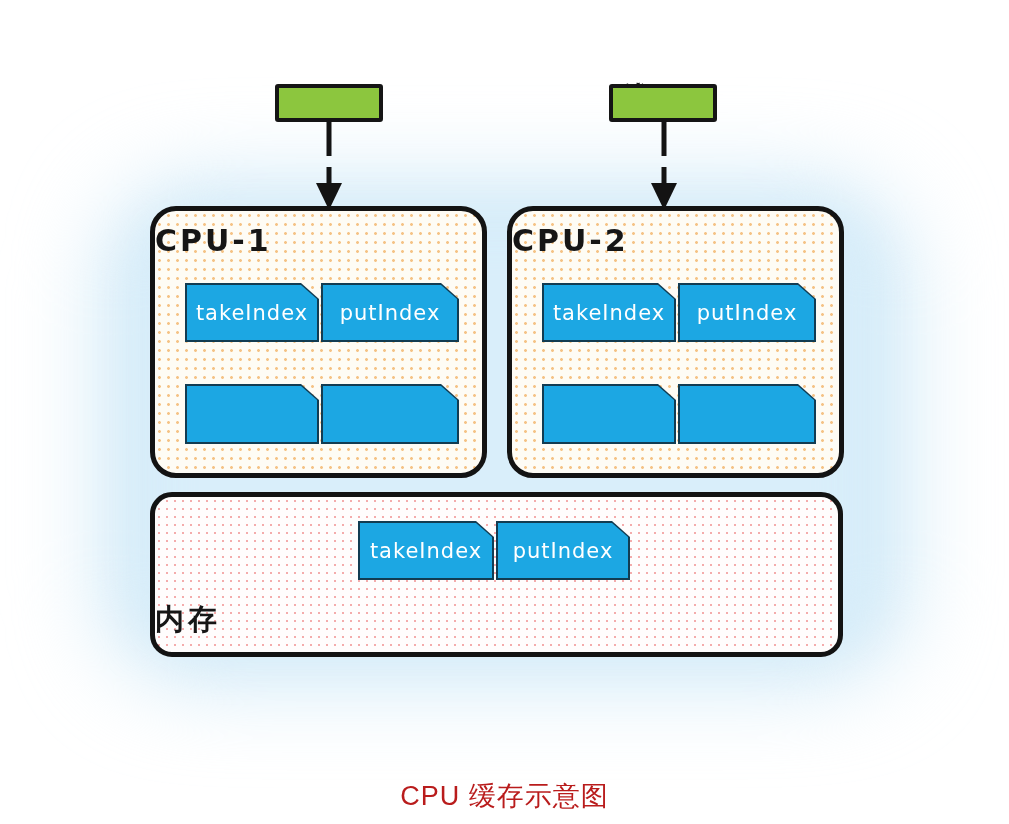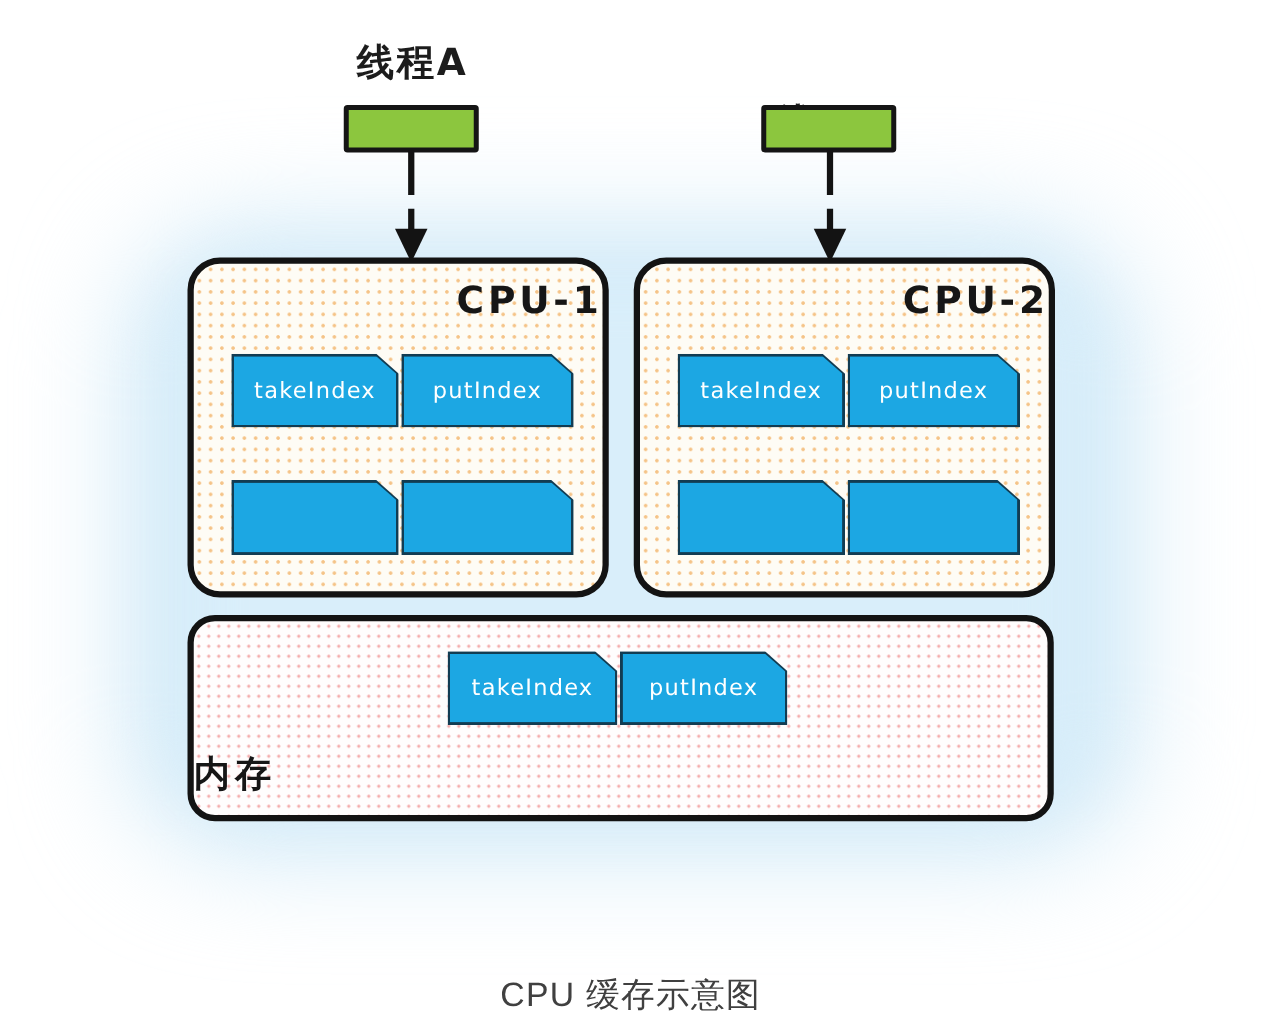--- a/index.html
+++ b/index.html
@@ -41,70 +41,69 @@
     position:absolute;box-sizing:border-box;
     border:5px solid #131313;border-radius:26px;
   }
   .panel-cpu{
     top:206px;width:337px;height:272px;
     background-color:#fefcf5;
     background-image:radial-gradient(#f5c386 1.1px, rgba(0,0,0,0) 1.7px);
     background-size:9px 9px;
   }
   .p-cpu1{left:150px;}
-  .p-cpu2{left:507px;padding-left:20px;}
+  .p-cpu2{left:507px;}
   .panel-mem{
     left:150px;top:492px;width:693px;height:165px;
     border-radius:22px;
     background-color:#fffdfd;
     background-image:radial-gradient(#f4acac 1px, rgba(0,0,0,0) 1.5px);
     background-size:8px 8px;
   }
   .panel-title{
-    margin-top:12px;text-align:right;
+    margin-top:12px;text-align:left;
     font-size:30px;font-weight:600;letter-spacing:3px;color:#161616;
   }
   
   .chip{
     position:absolute;display:flex;align-items:center;justify-content:center;
     background:#123c52;
     clip-path:polygon(0 0, calc(100% - 18px) 0, 100% 16px, 100% 100%, 0 100%);
   }
   .chip::before{
     content:"";position:absolute;inset:2px;background:#1CA7E3;
     clip-path:polygon(0 0, calc(100% - 16px) 0, 100% 14px, 100% 100%, 0 100%);
   }
   .chip span{
     position:relative;z-index:1;color:#ffffff;
-    font-size:18px;letter-spacing:1px;
+    font-size:21px;letter-spacing:1px;
   }
   .chip.left-slot{left:30px;width:134px;}
   .chip.right-slot{left:166px;width:138px;}
   .chip.row1{top:72px;height:59px;}
   .chip.row2{top:173px;height:60px;}
   .chip.mem-left{left:203px;top:24px;width:136px;height:59px;}
   .chip.mem-right{left:341px;top:24px;width:134px;height:59px;}
   .mem-label{
     position:absolute;left:0;bottom:12px;width:100%;text-align:left;
     font-size:29px;font-weight:600;letter-spacing:4px;color:#161616;
   }
   .caption{
     position:absolute;left:0;top:778px;width:100%;text-align:center;
     font-family:"Liberation Sans","DejaVu Sans",sans-serif;
-    font-size:27px;color:#404040;letter-spacing:1px;
+    font-size:27px;color:#b91c1c;letter-spacing:1px;
   }
 </style>
 </head>
 <body>
 
 <div class="stage">
   <div class="glow"></div>
   <div class="glow2"></div>
 
-  <div class="thread-label tl-a">线程A</div>
   <div class="thread-label tl-b">线程B</div>
 
   <div class="thread-node tn-a"></div>
   <div class="thread-node tn-b"></div>
 
   <svg class="arrow ar-a" viewBox="0 0 40 90">
     <line x1="20" y1="0" x2="20" y2="36" stroke="#131313" stroke-width="5"></line>
     <line x1="20" y1="47" x2="20" y2="68" stroke="#131313" stroke-width="5"></line>
     <polygon points="7,63 33,63 20,90" fill="#131313"></polygon>
   </svg>

